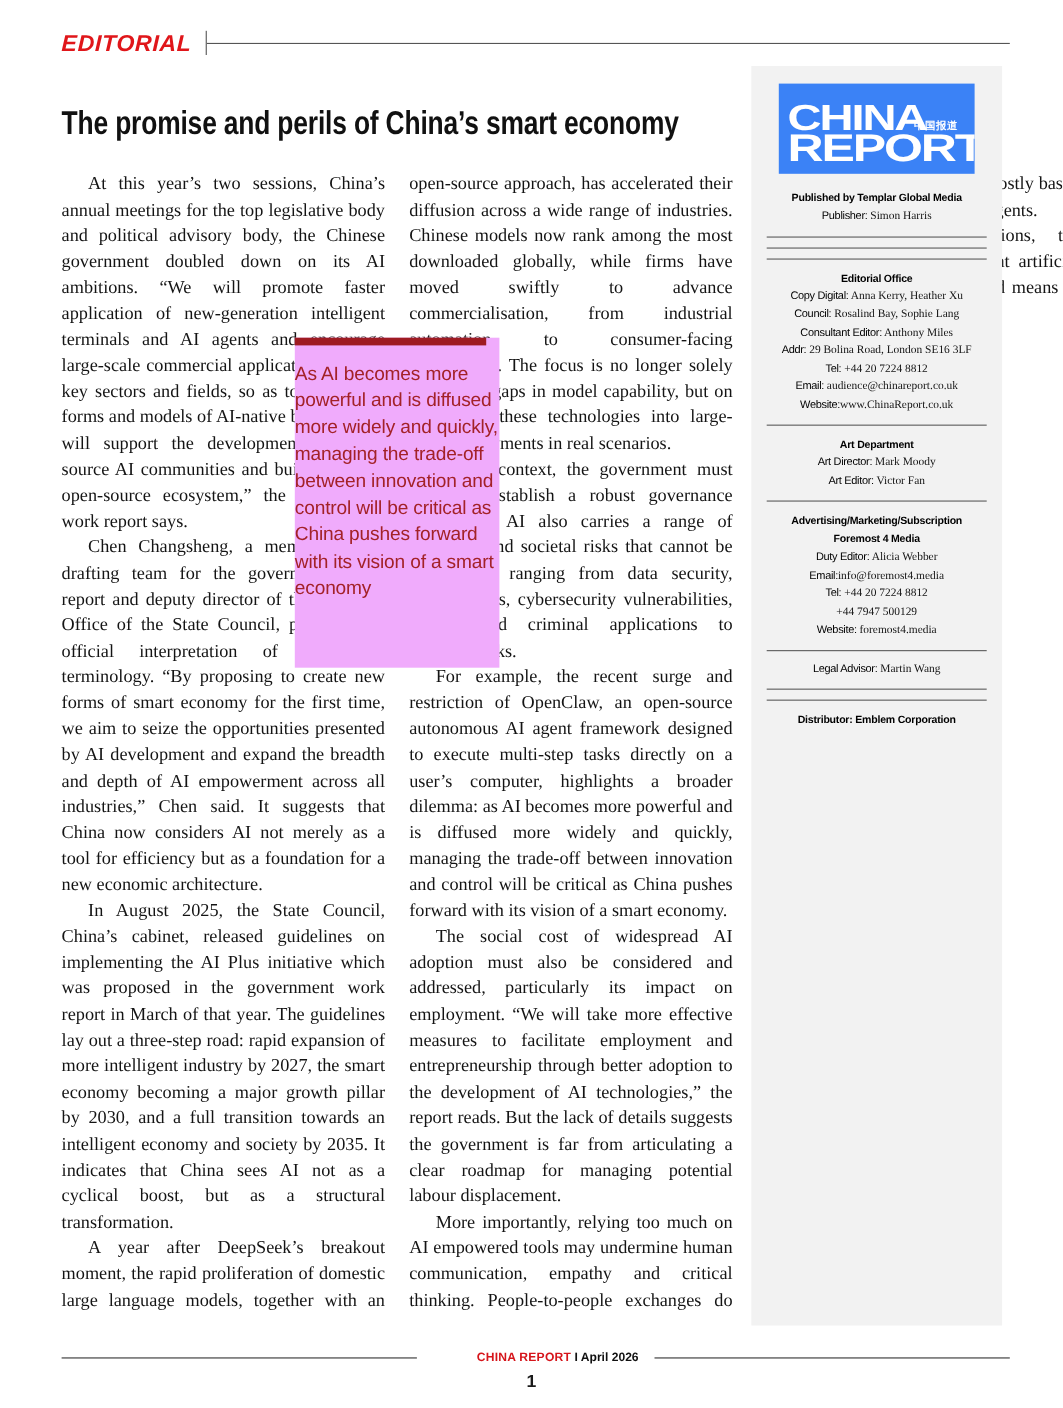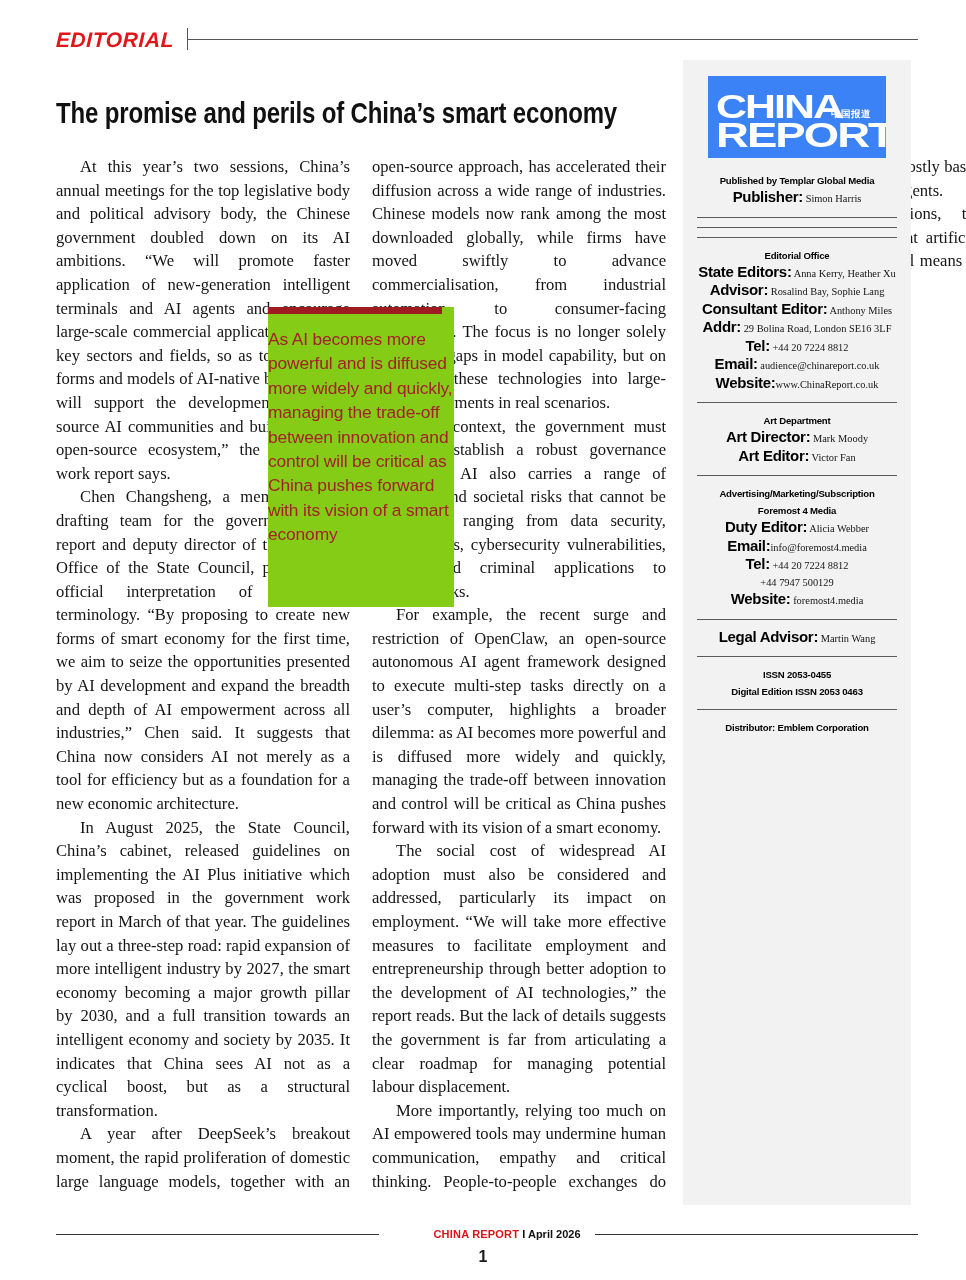--- a/index.html
+++ b/index.html
@@ -96,21 +96,21 @@
     padding-left: 3px;
   }
 
   
   .pullquote {
     position: absolute;
     left: 268px;
     top: 307px;
     width: 186px;
     height: 300px;
-    background: #84cc16;
+    background: #f0abfc;
   }
   .pullquote .bar {
     width: 174px;
     height: 7px;
     background: #9e1b22;
     margin-bottom: 13px;
   }
   .pullquote .pq-text {
     font-family: "Liberation Sans", sans-serif;
     font-size: 17.4px;
@@ -175,22 +175,22 @@
   }
   .mh-block { margin: 0 0 4px 0; }
   .mh-line {
     font-size: 10.4px;
     line-height: 16.5px;
     color: #141414;
     font-family: "Liberation Serif", serif;
   }
   .mh-line b, .mh-line .lbl {
     font-family: "Liberation Sans", sans-serif;
-    font-weight: bold;
-    font-size: 15px;
+    font-weight: normal;
+    font-size: 10px;
     letter-spacing: -0.3px;
     color: #000;
   }
   .mh-head {
     font-family: "Liberation Sans", sans-serif;
     font-weight: bold;
     font-size: 9.6px;
     letter-spacing: -0.2px;
     color: #000;
     line-height: 17px;
@@ -290,22 +290,22 @@
       <div class="mh-rule"></div>
 
 
       <div class="mh-rule"></div>
 
 
       <div class="mh-rule"></div>
 
       <div class="mh-block">
         <div class="mh-head">Editorial Office</div>
-        <div class="mh-line"><span class="lbl">State Editors:</span> <span>Anna Kerry, Heather Xu</span></div>
-        <div class="mh-line"><span class="lbl">Advisor:</span> <span>Rosalind Bay, Sophie Lang</span></div>
+        <div class="mh-line"><span class="lbl">Copy Digital:</span> <span>Anna Kerry, Heather Xu</span></div>
+        <div class="mh-line"><span class="lbl">Council:</span> <span>Rosalind Bay, Sophie Lang</span></div>
         <div class="mh-line"><span class="lbl">Consultant Editor:</span> <span>Anthony Miles</span></div>
         <div class="mh-line"><span class="lbl">Addr:</span> <span>29 Bolina Road, London SE16 3LF</span></div>
         <div class="mh-line"><span class="lbl">Tel:</span> <span>+44 20 7224 8812</span></div>
         <div class="mh-line"><span class="lbl">Email:</span> <span>audience@chinareport.co.uk</span></div>
         <div class="mh-line"><span class="lbl">Website:</span><span>www.ChinaReport.co.uk</span></div>
       </div>
 
       <div class="mh-rule"></div>
 
       <div class="mh-block">
@@ -327,24 +327,20 @@
       </div>
 
       <div class="mh-rule"></div>
 
       <div class="mh-block">
         <div class="mh-line"><span class="lbl">Legal Advisor:</span> <span>Martin Wang</span></div>
       </div>
 
       <div class="mh-rule"></div>
 
-      <div class="mh-block">
-        <div class="mh-head">ISSN  2053-0455</div>
-        <div class="mh-head">Digital Edition ISSN 2053 0463</div>
-      </div>
 
       <div class="mh-rule"></div>
 
       <div class="mh-block">
         <div class="mh-head">Distributor: Emblem Corporation</div>
       </div>
 
     </div>
   </aside>
 

